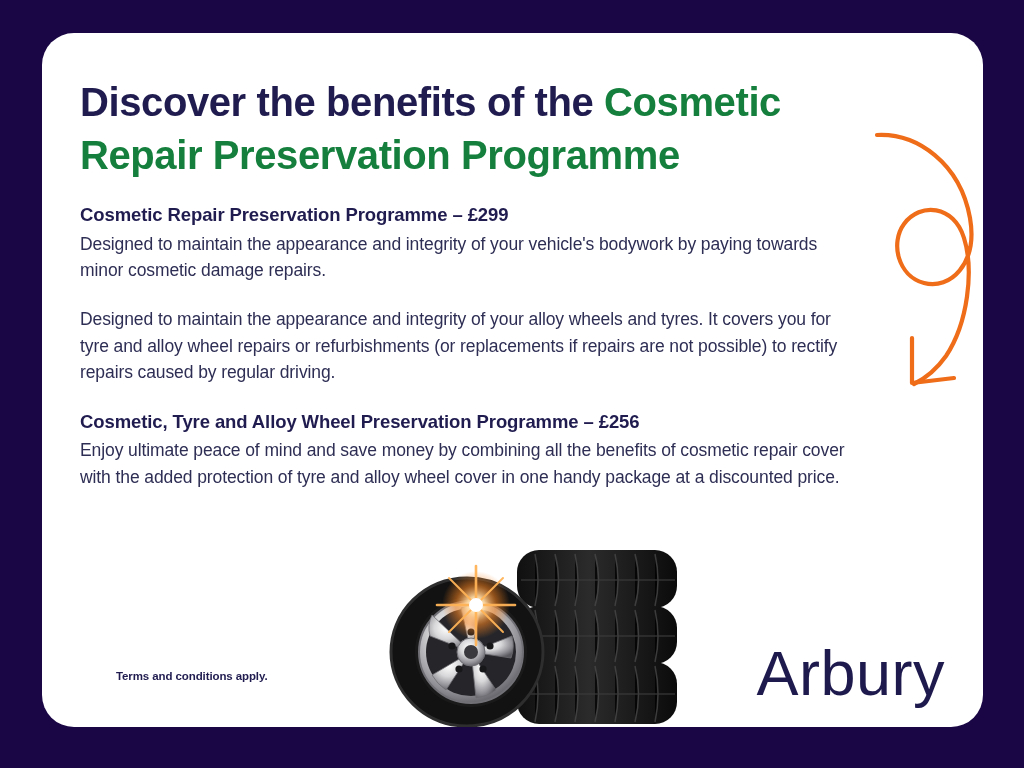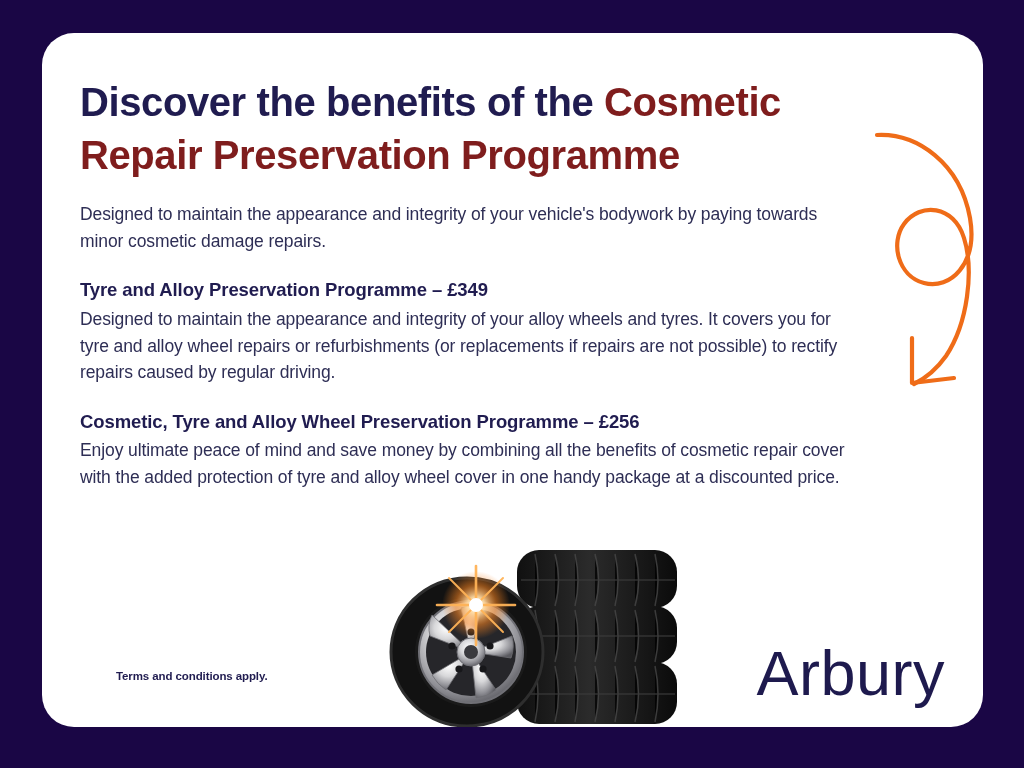--- a/index.html
+++ b/index.html
@@ -24,21 +24,21 @@
   .headline {
     position:absolute;
     left:38px; top:43px;
     width:790px;
     font-size:40px;
     font-weight:bold;
     line-height:1.32;
     letter-spacing:-0.4px;
     color:#201c50;
   }
-  .headline .accent { color:#7f1d1d; }
+  .headline .accent { color:#15803d; }
 
   
   .sections {
     position:absolute;
     left:38px; top:168px;
     width:778px;
   }
   .section { margin-bottom:22px; }
   .section:last-child { margin-bottom:0; }
   .sec-title {
@@ -107,24 +107,24 @@
 
     <svg class="arrow-doodle" viewBox="0 0 150 320" fill="none" xmlns="http://www.w3.org/2000/svg">
       <path d="M35 57 C 75 55, 118 85, 128 140 C 136 186, 108 212, 82 205
                C 56 198, 48 165, 62 146 C 78 124, 112 127, 122 160
                C 132 192, 126 245, 104 278 C 92 295, 80 302, 72 306" stroke="#ef6c18" stroke-width="4.2" stroke-linecap="round" fill="none"></path>
       <path d="M70 260 L 70 305 L 112 300" stroke="#ef6c18" stroke-width="4.2" stroke-linecap="round" stroke-linejoin="round" fill="none"></path>
     </svg>
 
     <div class="sections">
       <div class="section">
+        <div class="sec-title">Cosmetic Repair Preservation Programme – £299</div>
         <div class="sec-body">Designed to maintain the appearance and integrity of your vehicle's bodywork by paying towards minor cosmetic damage repairs.</div>
       </div>
       <div class="section">
-        <div class="sec-title">Tyre and Alloy Preservation Programme – £349</div>
         <div class="sec-body">Designed to maintain the appearance and integrity of your alloy wheels and tyres. It covers you for tyre and alloy wheel repairs or refurbishments (or replacements if repairs are not possible) to rectify repairs caused by regular driving.</div>
       </div>
       <div class="section">
         <div class="sec-title">Cosmetic, Tyre and Alloy Wheel Preservation Programme – £256</div>
         <div class="sec-body">Enjoy ultimate peace of mind and save money by combining all the benefits of cosmetic repair cover with the added protection of tyre and alloy wheel cover in one handy package at a discounted price.</div>
       </div>
     </div>
 
     <svg class="tyres" viewBox="0 0 360 185" xmlns="http://www.w3.org/2000/svg">
       <defs>

